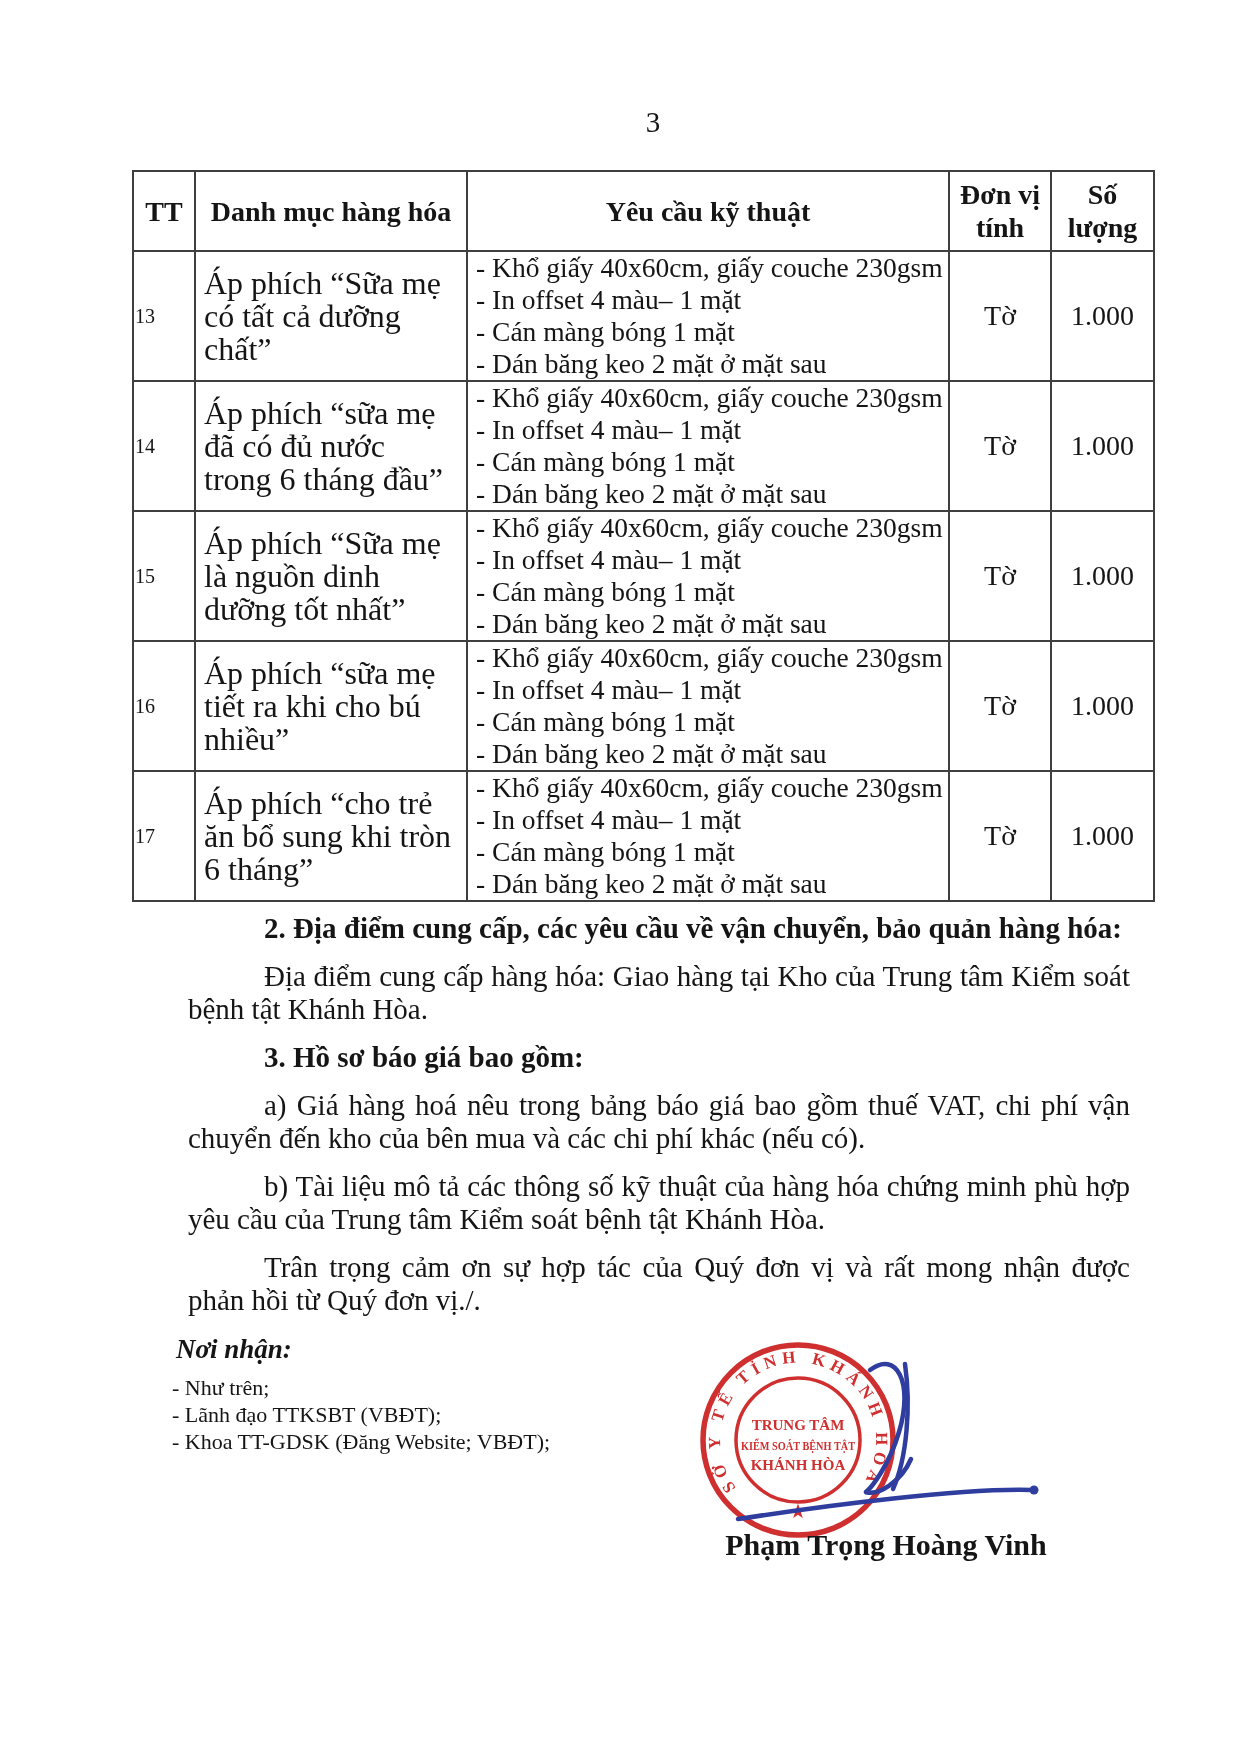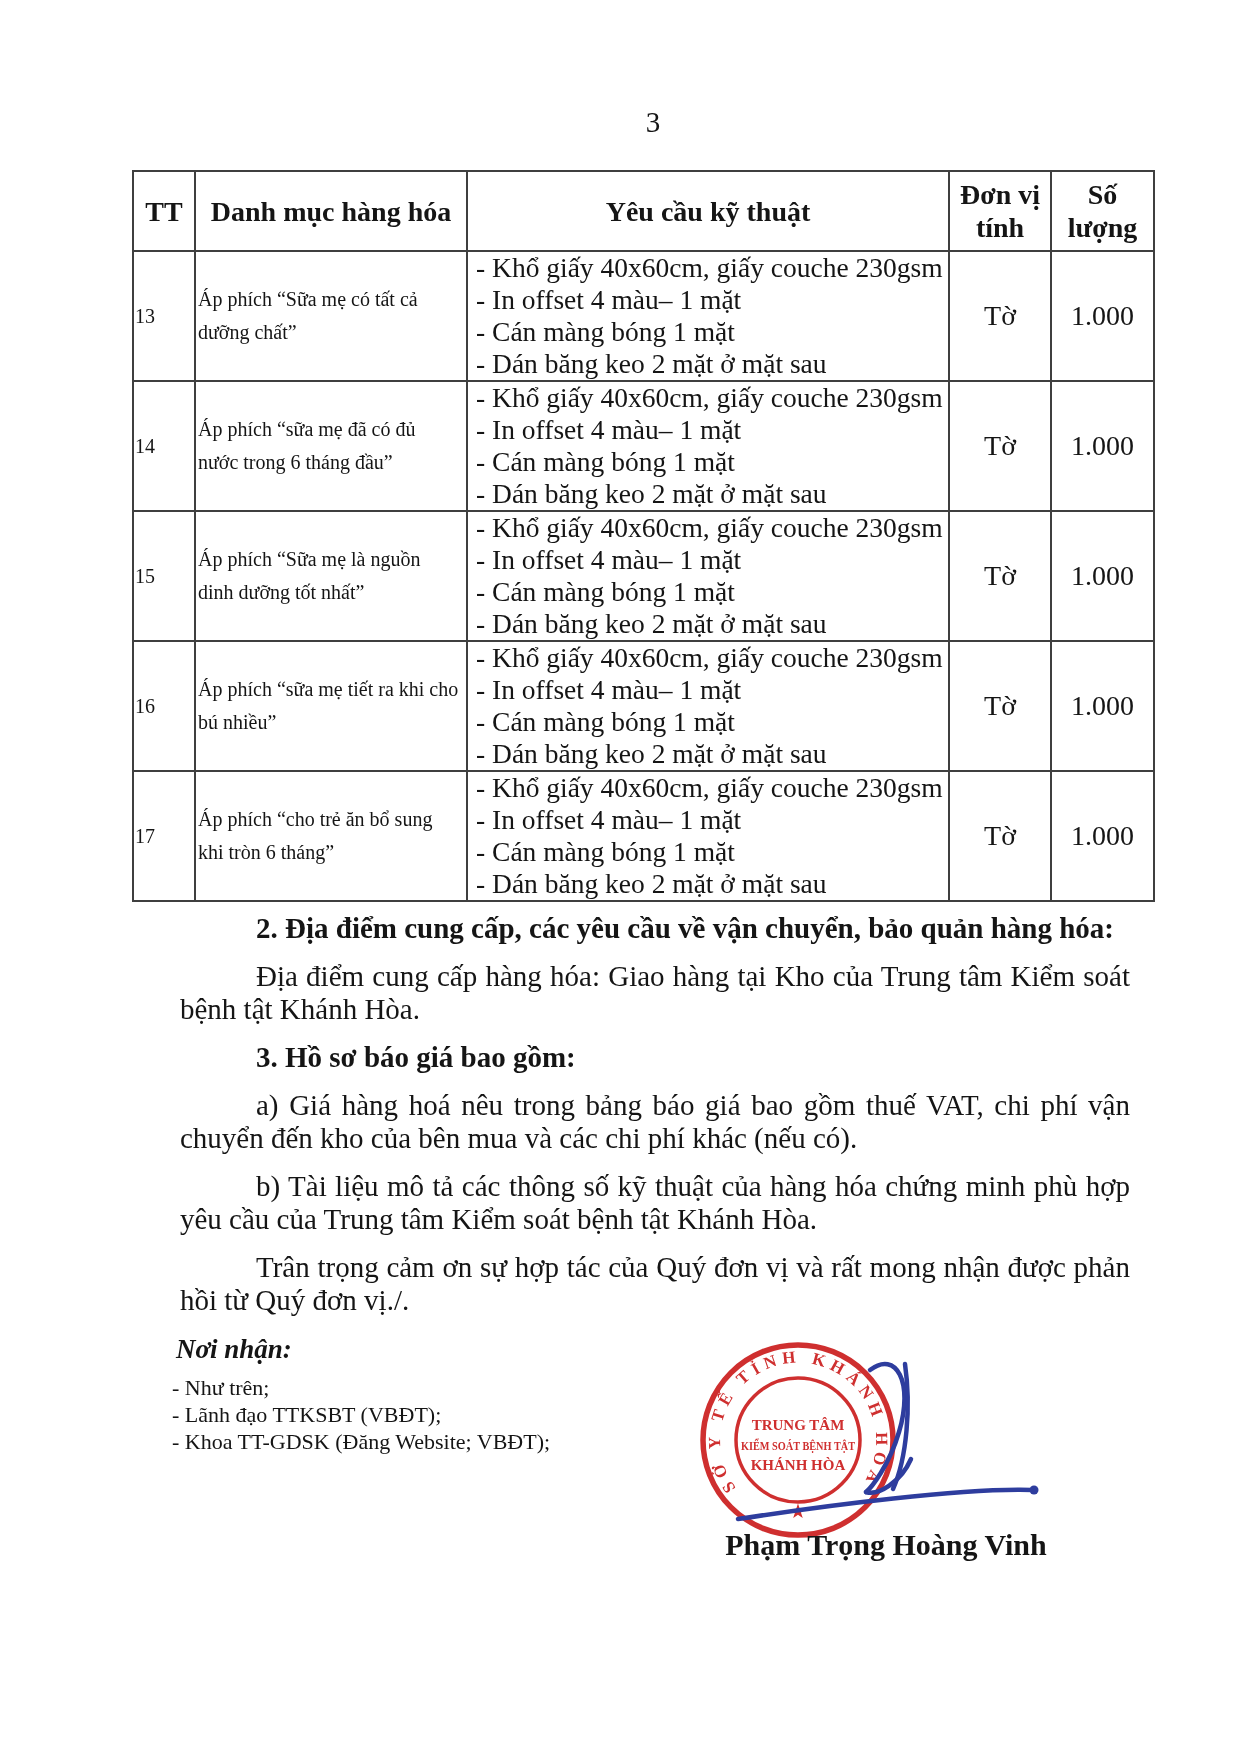--- a/index.html
+++ b/index.html
@@ -16,28 +16,28 @@
     position:absolute; left:132px; top:170px; width:1021px;
     border-collapse:collapse; table-layout:fixed;
   }
   table.doc th, table.doc td { border:2px solid #3f3f3f; overflow:hidden; }
   table.doc thead th {
     height:78px; font-size:28px; font-weight:bold; text-align:center;
     vertical-align:middle; line-height:33px; padding:0 4px;
   }
   table.doc tbody tr { height:130px; }
   td.c-tt   { text-align:left; vertical-align:middle; font-size:20px; }
-  td.c-item { vertical-align:middle; font-size:20px; line-height:33px; padding:0 6px 0 2px; }
+  td.c-item { vertical-align:middle; font-size:32px; line-height:33px; padding:0 6px 0 8px; }
   td.c-spec { vertical-align:middle; font-size:27.5px; line-height:32px; padding:0 0 0 8px; }
   td.c-unit, td.c-qty { text-align:center; vertical-align:middle; font-size:28px;border-radius:21px; }
   .sec {
     position:absolute; left:176px; top:912px; width:954px;
     font-size:29px; line-height:33px; text-align:justify;
   }
-  .sec p { margin:0 0 15px 4px; text-indent:76px; }
+  .sec p { margin:0 0 15px 12px; text-indent:76px; }
   .sec p.bold { font-weight:bold; }
   .recipients-label {
     position:absolute; left:176px; top:1334px;
     font-size:27px; font-weight:bold; font-style:italic;
   }
   .recipients {
     position:absolute; left:172px; top:1374px;
     font-size:22px; line-height:27px; font-family:"Liberation Serif","DejaVu Serif",serif;
   }
   .signer-title {

